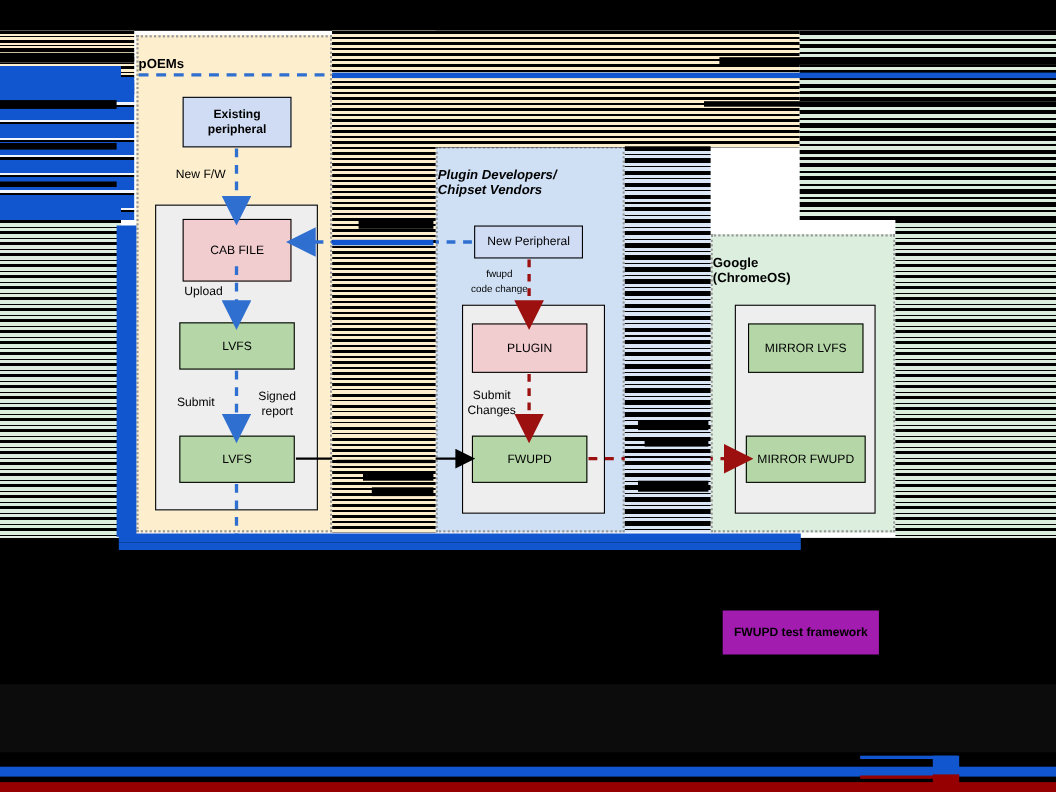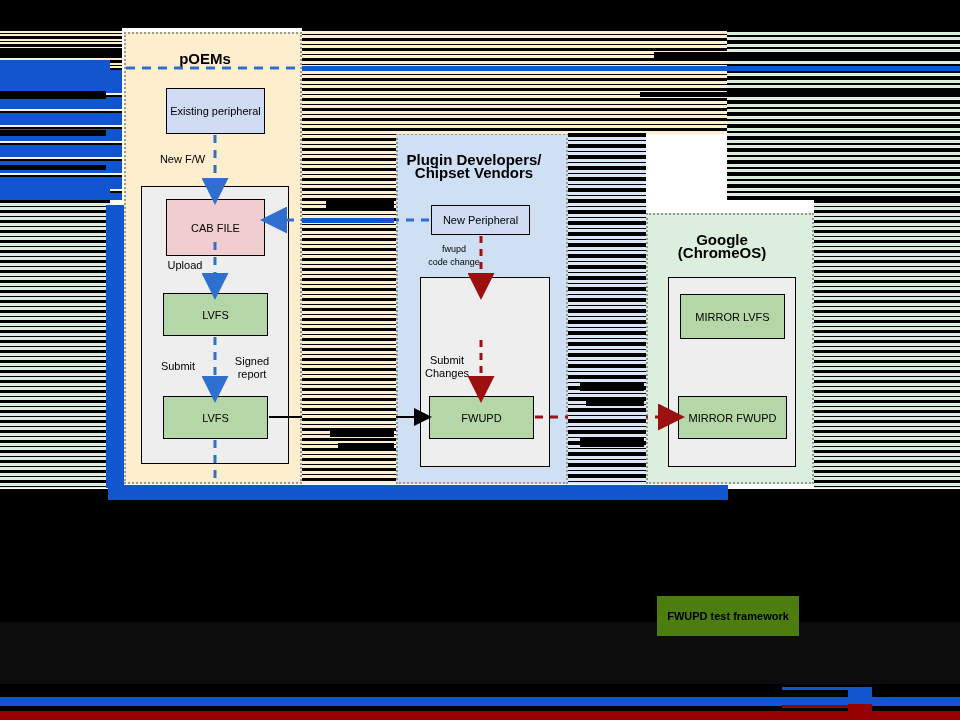--- a/index.html
+++ b/index.html
@@ -35,40 +35,41 @@
 
   
   .lane {
     position: absolute;
     border: 2px dotted #999999;
     box-sizing: border-box;
   }
   .lane-title {
     position: absolute;
     left: 0; right: 16px;
-    text-align: center;
+    text-align: left;
     font-weight: bold;
-    font-size: 15px;
+    font-size: 12px;
     color: #000000;
     line-height: 13px;
   }
   .lane-inner {
     position: absolute;
     background: #eeeeee;
     border: 1px solid #000000;
     box-sizing: border-box;
   }
 
   #lane-poems {
     left: 124px; top: 32px; width: 178px; height: 452px;
     background: #fdeecd;
   }
   #lane-plugin {
     left: 396px; top: 133px; width: 172px; height: 351px;
     background: #cfe0f5;
+    font-style: italic;
   }
   #lane-google {
     left: 646px; top: 213px; width: 168px; height: 271px;
     background: #dceede;
   }
 
   
   .node {
     position: absolute;
     border: 1px solid #000000;
@@ -140,31 +141,32 @@
 Chipset Vendors</div>
       <div class="lane-inner" style="left:22px; top:142px; width:130px; height:190px;"></div>
     </div>
 
     <div class="lane" id="lane-google">
       <div class="lane-title" style="top:18px; white-space:pre-line;">Google
 (ChromeOS)</div>
       <div class="lane-inner" style="left:20px; top:62px; width:128px; height:190px;"></div>
     </div>
 
-    <div class="node blue" style="left:166px; top:88px; width:99px; height:46px;">Existing
+    <div class="node blue" style="left:166px; top:88px; width:99px; height:46px;font-weight:bold;">Existing
 peripheral</div>
 
     <div class="node pink" style="left:166px; top:199px; width:99px; height:57px;">CAB FILE</div>
 
     <div class="node green" style="left:163px; top:293px; width:105px; height:43px;">LVFS</div>
 
     <div class="node green" style="left:163px; top:396px; width:105px; height:43px;">LVFS</div>
 
     <div class="node blue" style="left:431px; top:205px; width:99px; height:30px;">New Peripheral</div>
 
+    <div class="node pink" style="left:429px; top:294px; width:105px; height:45px;">PLUGIN</div>
 
     <div class="node green" style="left:429px; top:396px; width:105px; height:43px;">FWUPD</div>
 
     <div class="node green" style="left:678px; top:396px; width:109px; height:43px;">MIRROR FWUPD</div>
 
     <div class="node green" style="left:680px; top:294px; width:105px; height:45px;">MIRROR LVFS</div>
 
     <div class="elabel" style="left:145px; top:153px; width:75px;">New F/W</div>
 
     <div class="elabel" style="left:155px; top:259px; width:60px;">Upload</div>
@@ -287,22 +289,22 @@
     <div class="blk" style="left:306px; top:418px; width:88px; height:3px;"></div>
 
     <div class="blu" style="left:302px; top:66px; width:658px; height:5px;"></div>
     <div class="blu" style="left:0; top:74px; width:122px; height:10px;"></div>
     <div class="blu" style="left:302px; top:218px; width:92px; height:5px;"></div>
     <div class="blu" style="left:0; top:186px; width:110px; height:9px;"></div>
 
     <div class="blu" style="left:108px; top:485px; width:620px; height:8px;"></div>
     <div class="blu" style="left:108px; top:493px; width:620px; height:7px;"></div>
 
-    <div class="node gray" style="left:657px; top:596px; width:142px; height:40px; border:0;
-                font-weight:bold; font-size:11px; background:#4d7c0f; z-index:6;">FWUPD test framework</div>
+    <div class="node gray" style="left:657px; top:555px; width:142px; height:40px; border:0;
+                font-weight:bold; font-size:11px; background:#a21caf; z-index:6;">FWUPD test framework</div>
 
     <div class="blu" style="left:782px; top:687px; width:88px; height:3px;"></div>
     <div class="blu" style="left:848px; top:687px; width:24px; height:12px;"></div>
     <div class="blu" style="left:0; top:697px; width:960px; height:9px;"></div>
     <div class="red" style="left:782px; top:705px; width:88px; height:3px;"></div>
     <div class="red" style="left:848px; top:704px; width:24px; height:12px;"></div>
     <div class="red" style="left:0; top:711px; width:960px; height:9px;"></div>
 
     <div class="blk" style="left:0; top:622px; width:960px; height:62px; background:#0c0c0c;"></div>
 

